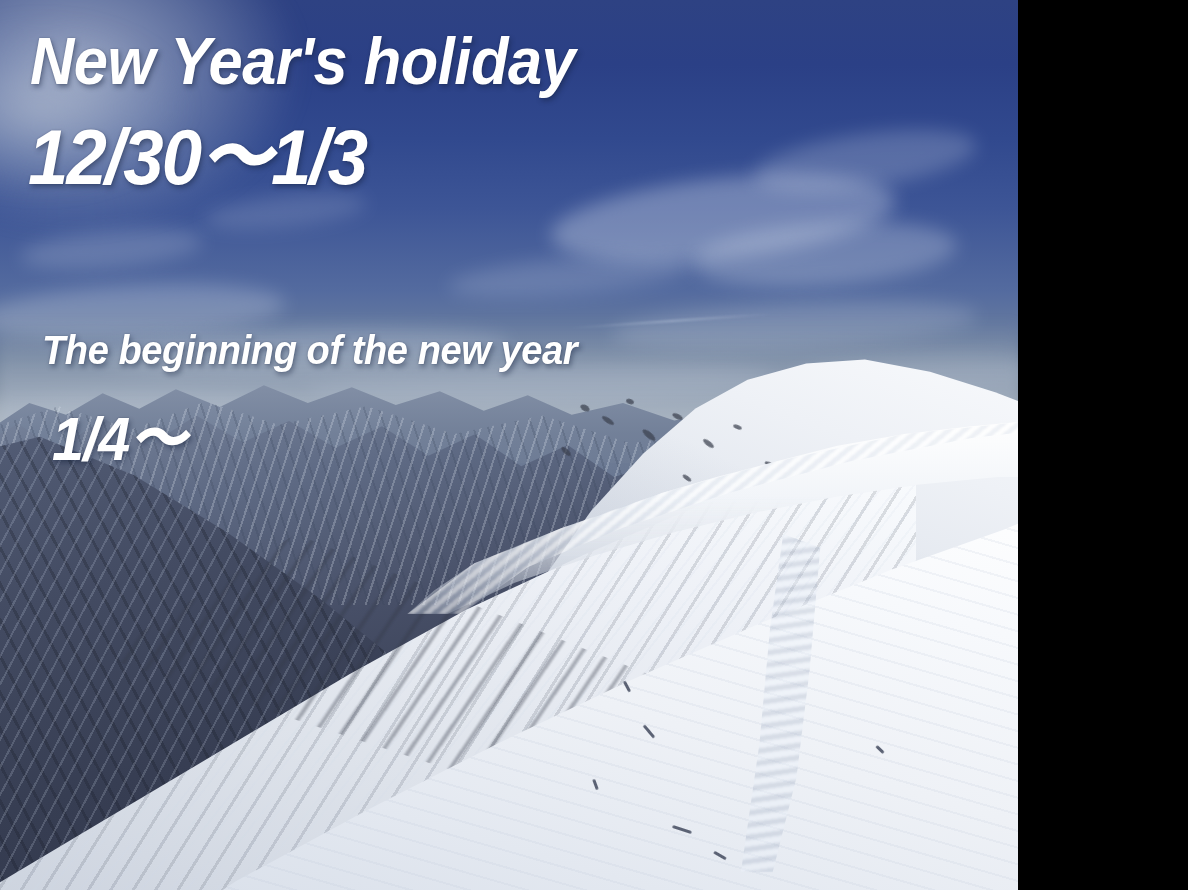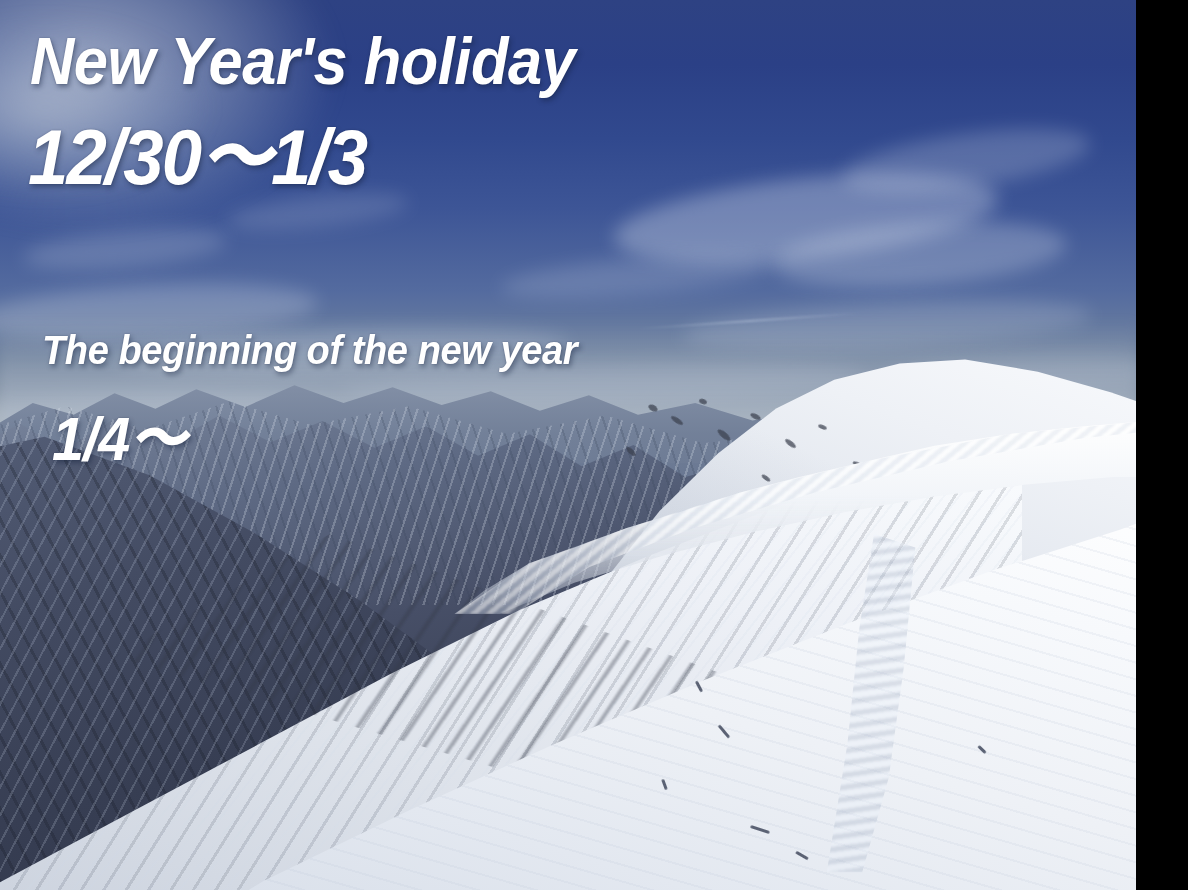--- a/index.html
+++ b/index.html
@@ -1,21 +1,21 @@
 <!DOCTYPE html>
 <html lang="en"><head>
 <meta charset="utf-8">
 <title>New Year's holiday notice</title>
 <style>
   html,body{margin:0;padding:0;background:#000;}
   *{box-sizing:border-box;}
 
   .poster{
     position:relative;
-    width:1136px;
+    width:1018px;
     height:890px;
     overflow:hidden;
     font-family:"Liberation Sans","DejaVu Sans",sans-serif;
     background:#2b4280;
     user-select:none;
   }
 
   
   .sky{
     position:absolute; left:0; top:0; width:100%; height:52%;

